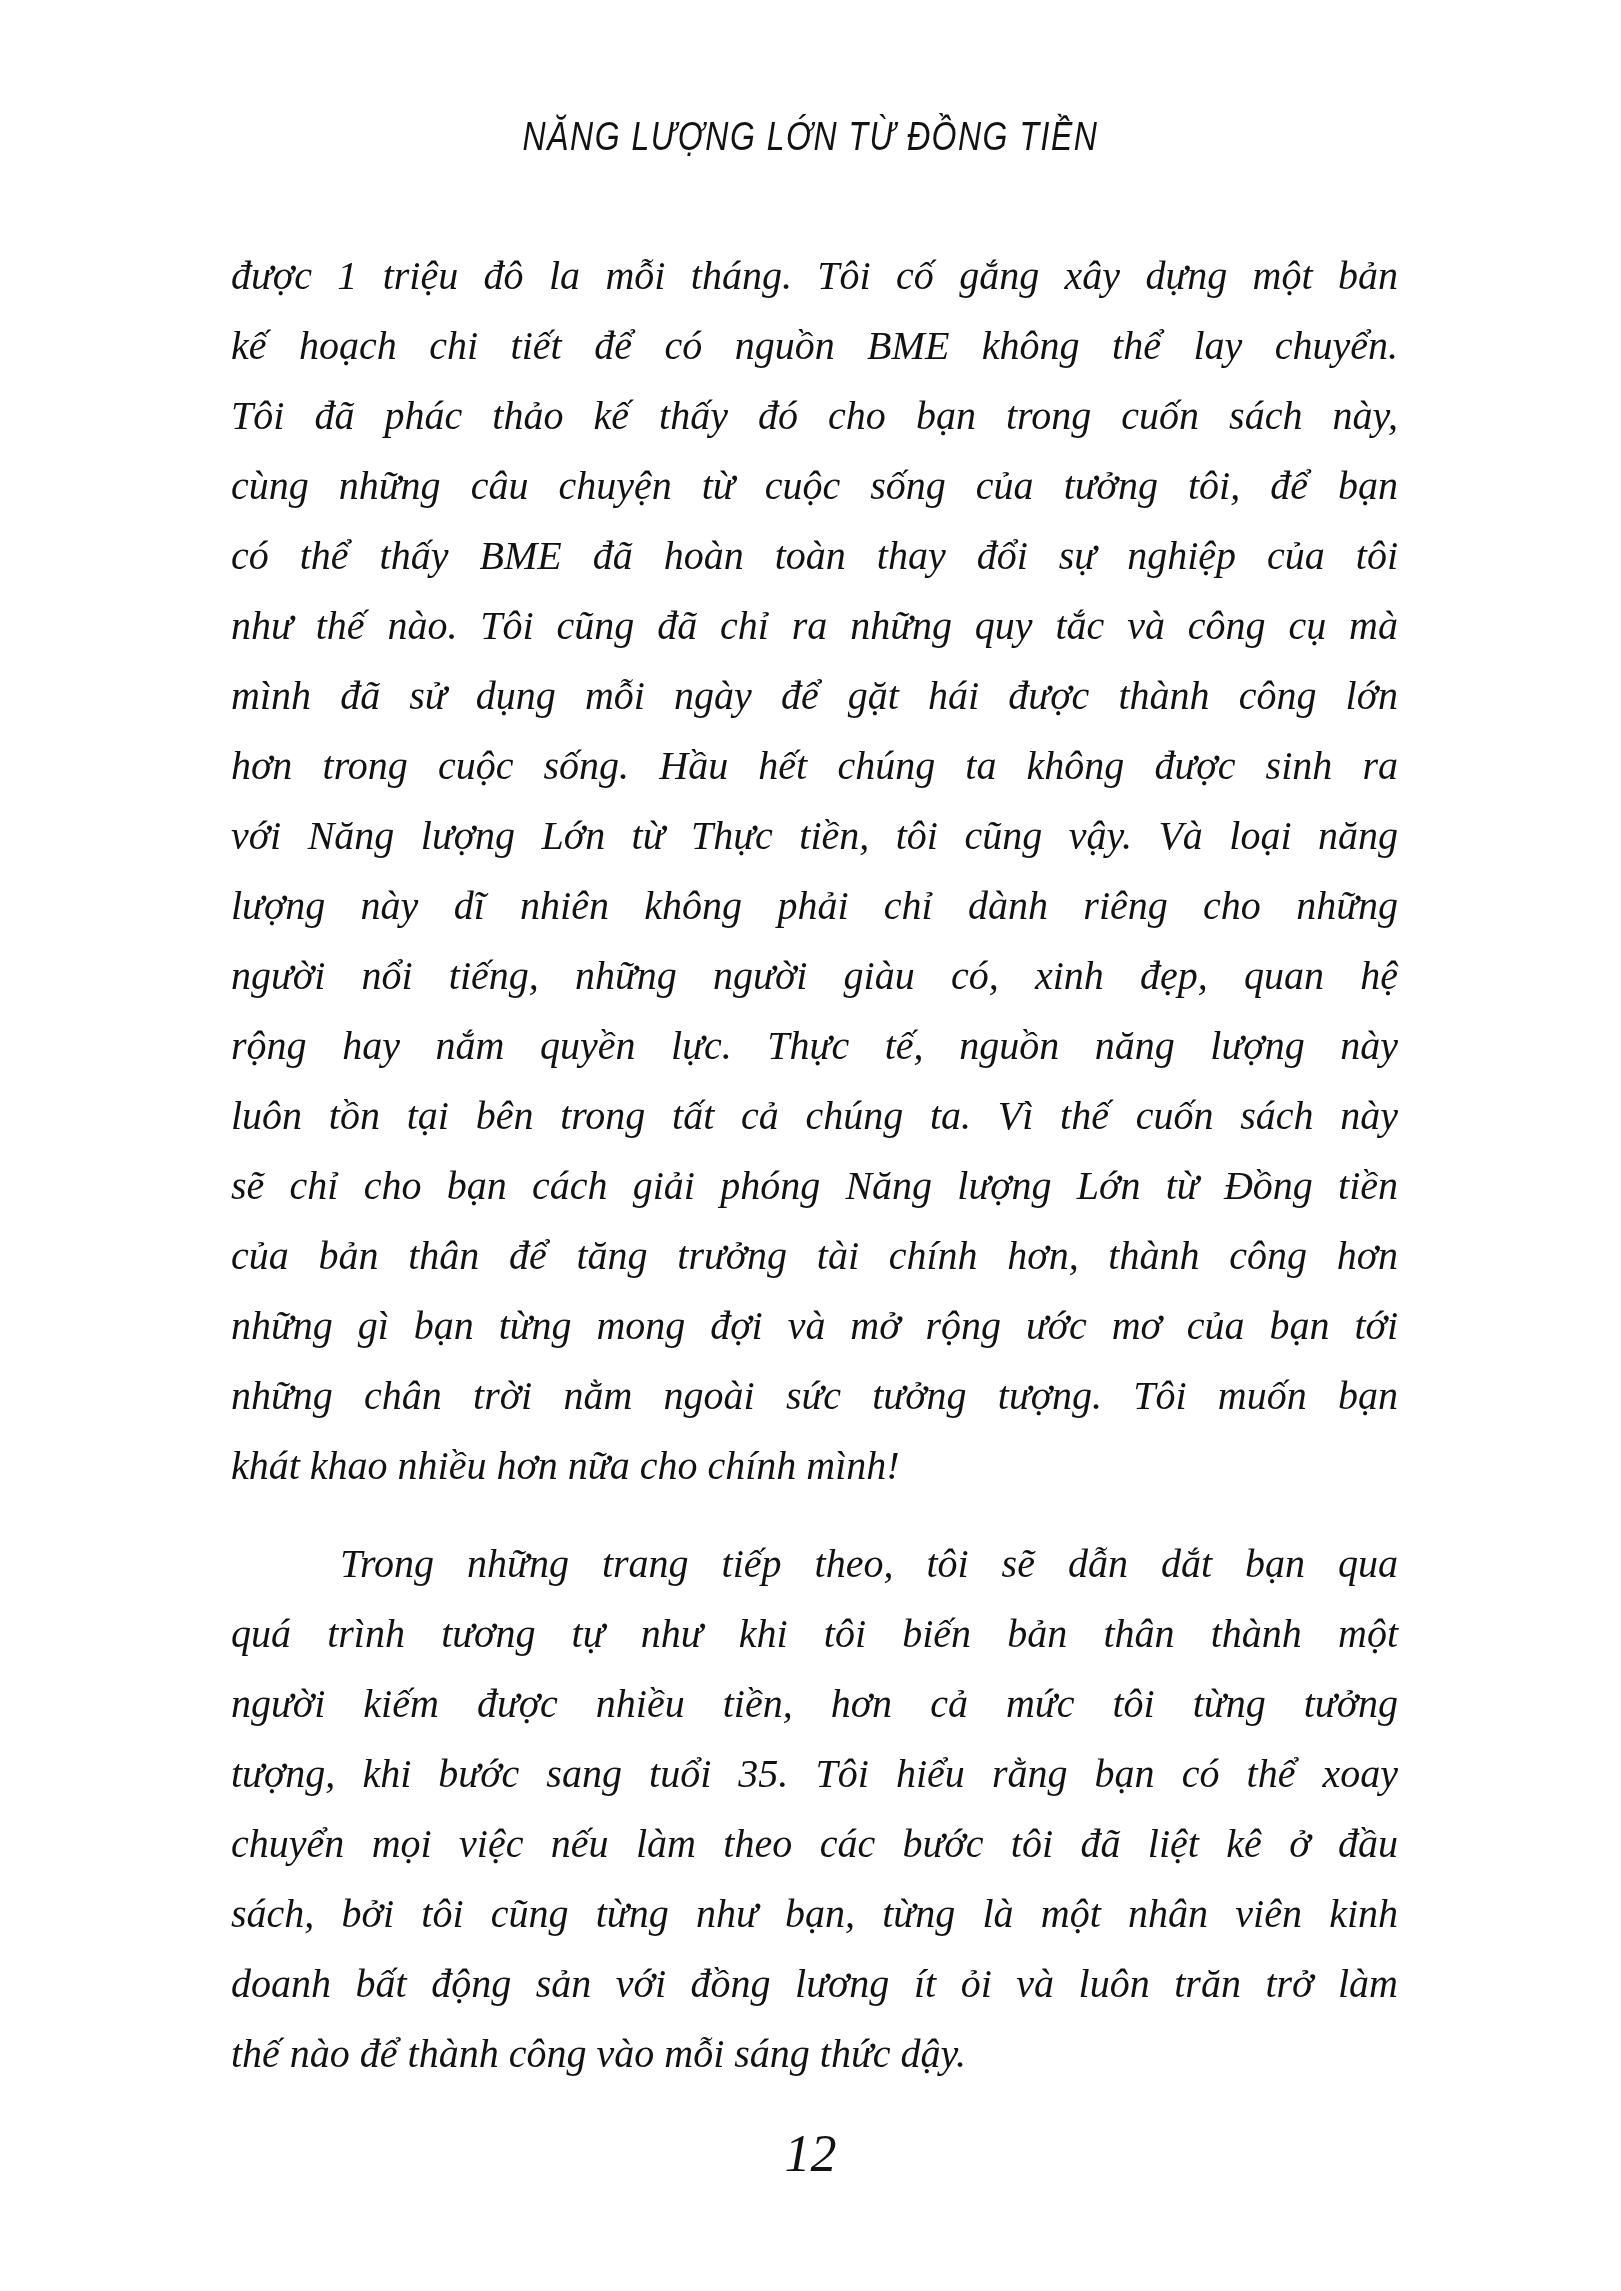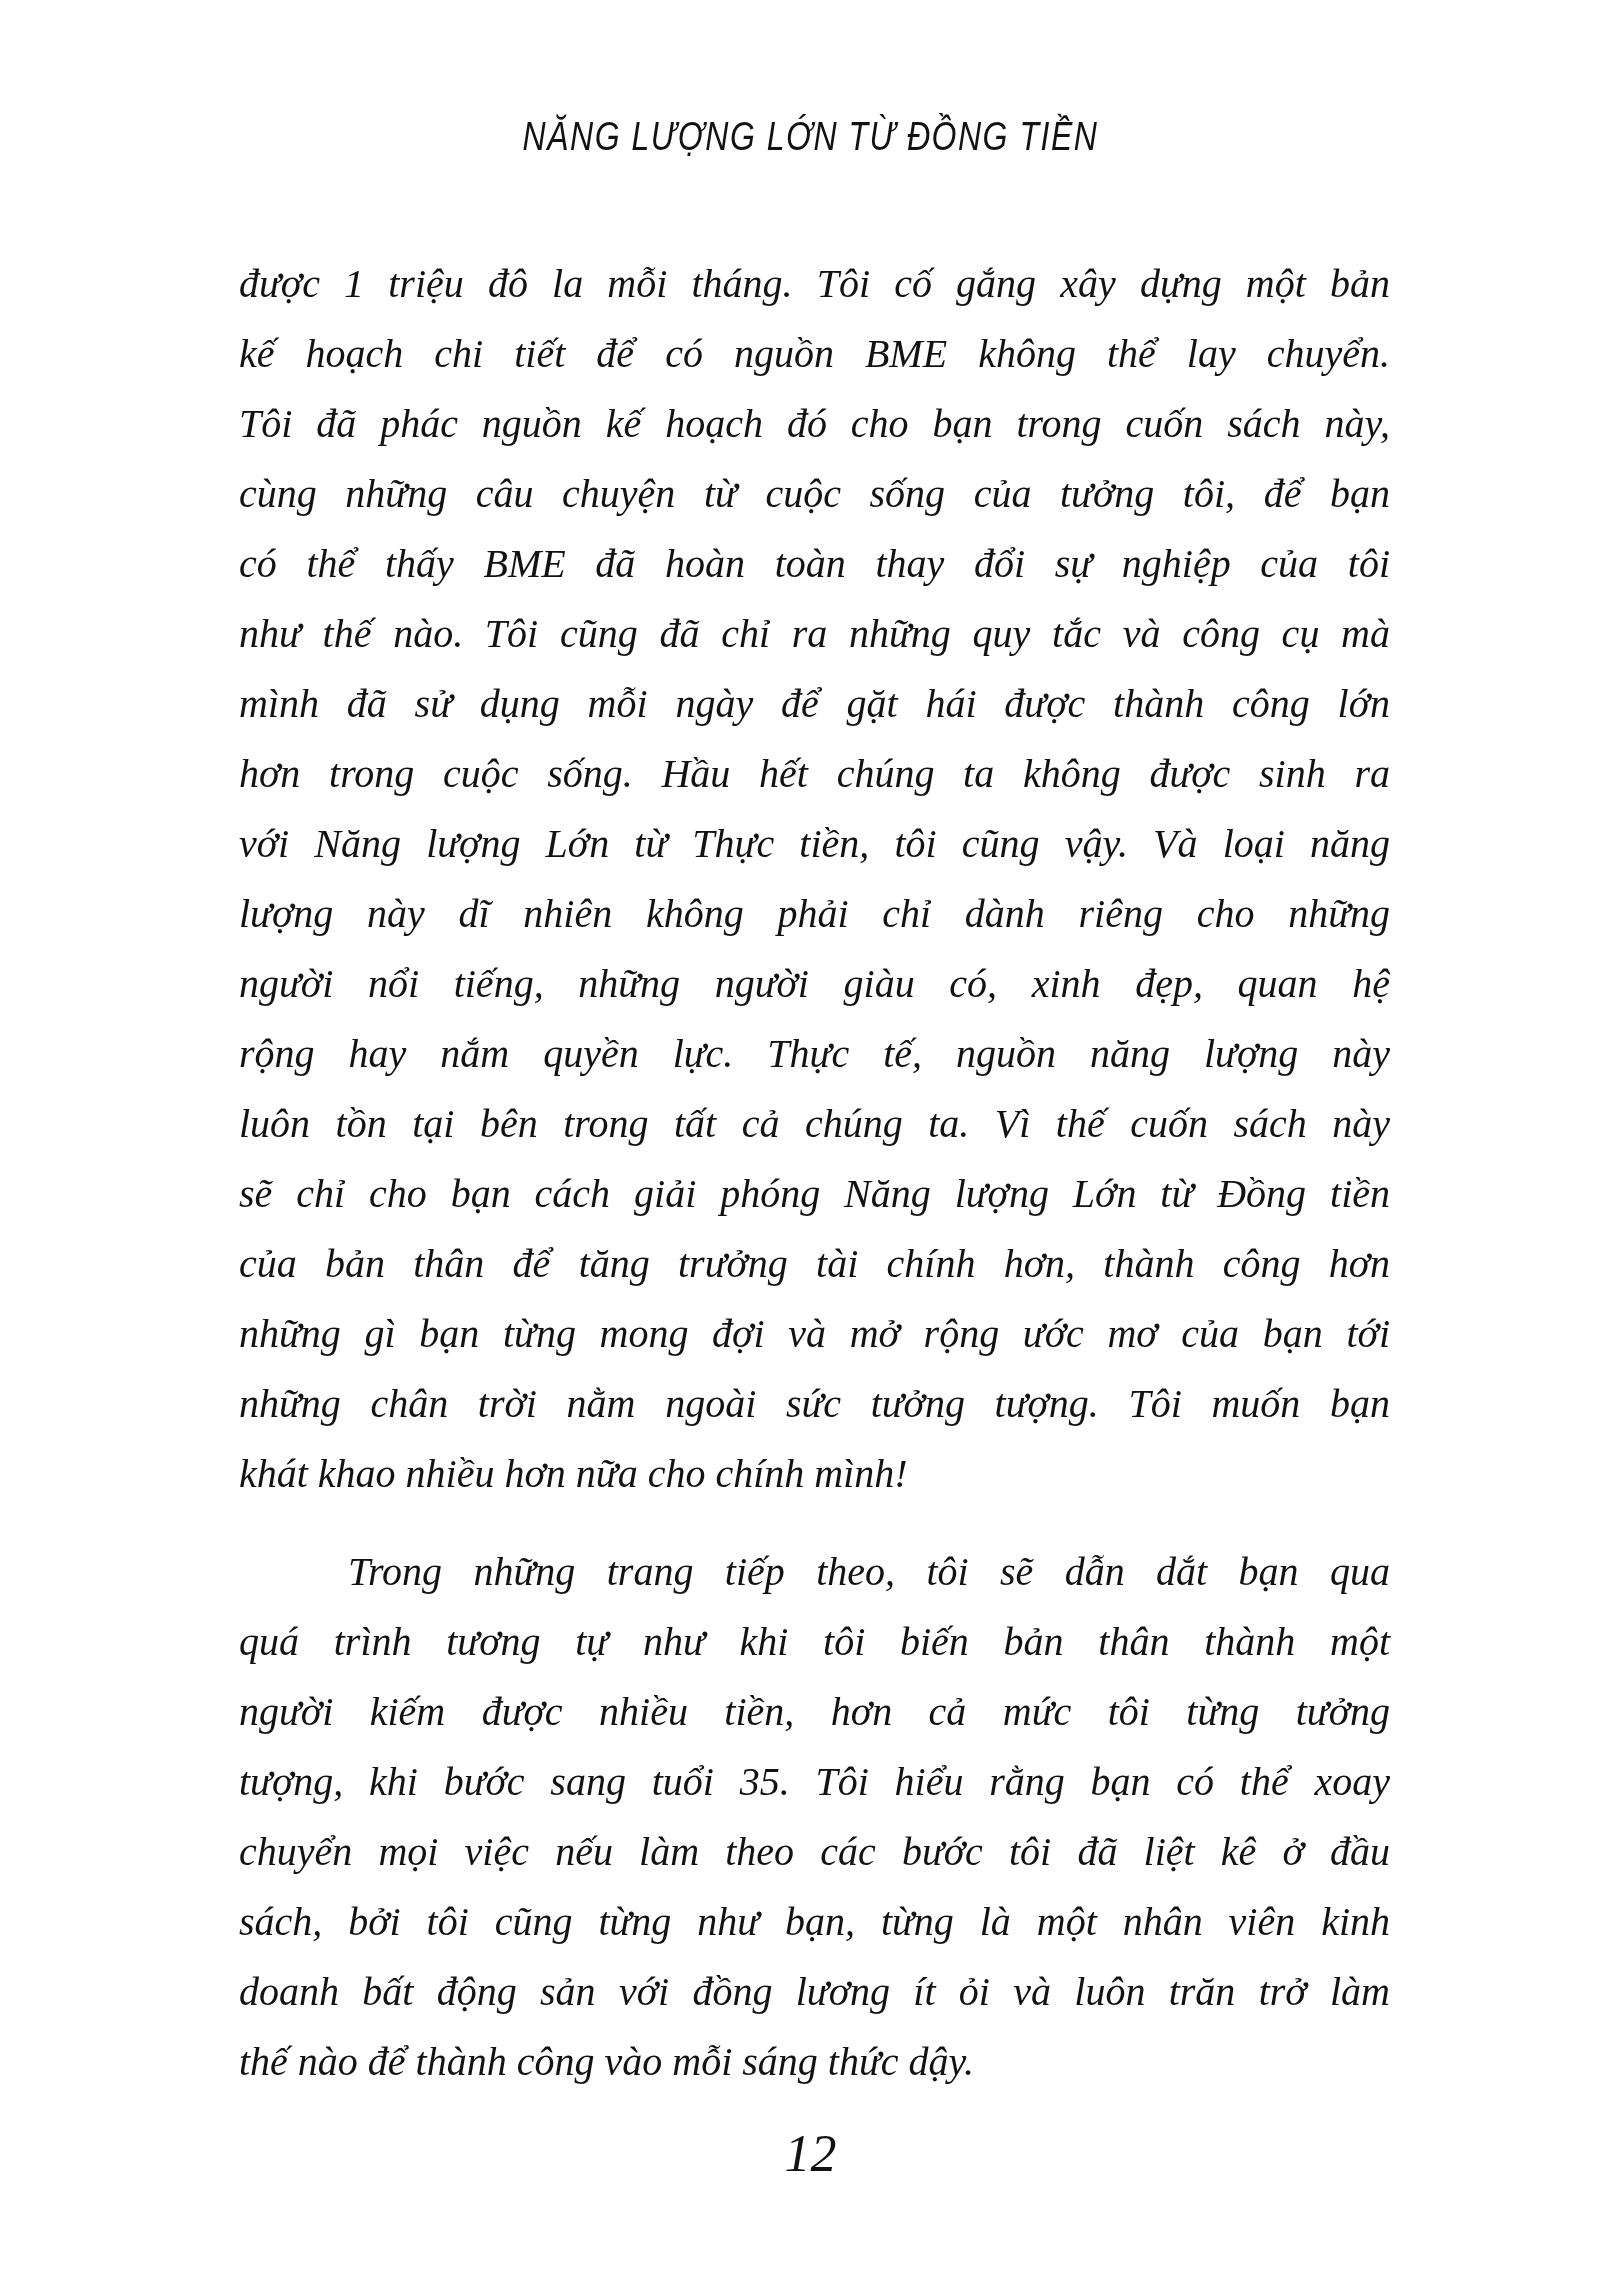--- a/index.html
+++ b/index.html
@@ -33,21 +33,21 @@
     white-space: nowrap;
   }
   .text-block {
     position: absolute;
     left: 227px;
     top: 237px;
     width: 1175px;
     font-size: 40px;
     line-height: 70px;
   }
-  .paragraph { margin: 12px; }
+  .paragraph { margin: 4px; }
   .paragraph.second { margin-top: 28px; }
   .line {
     text-align: justify;
     text-align-last: justify;
     white-space: normal;
   }
   .line.last {
     text-align: right;
     text-align-last: left;
   }
@@ -69,21 +69,21 @@
 
 <div class="page">
 
   <div class="running-header">NĂNG LƯỢNG LỚN TỪ ĐỒNG TIỀN</div>
 
   <div class="text-block">
 
     <div class="paragraph first">
       <div class="line">được 1 triệu đô la mỗi tháng. Tôi cố gắng xây dựng một bản</div>
       <div class="line">kế hoạch chi tiết để có nguồn BME không thể lay chuyển.</div>
-      <div class="line">Tôi đã phác nguồn kế hoạch đó cho bạn trong cuốn sách này,</div>
+      <div class="line">Tôi đã phác thảo kế thấy đó cho bạn trong cuốn sách này,</div>
       <div class="line">cùng những câu chuyện từ cuộc sống của tưởng tôi, để bạn</div>
       <div class="line">có thể thấy BME đã hoàn toàn thay đổi sự nghiệp của tôi</div>
       <div class="line">như thế nào. Tôi cũng đã chỉ ra những quy tắc và công cụ mà</div>
       <div class="line">mình đã sử dụng mỗi ngày để gặt hái được thành công lớn</div>
       <div class="line">hơn trong cuộc sống. Hầu hết chúng ta không được sinh ra</div>
       <div class="line">với Năng lượng Lớn từ Thực tiền, tôi cũng vậy. Và loại năng</div>
       <div class="line">lượng này dĩ nhiên không phải chỉ dành riêng cho những</div>
       <div class="line">người nổi tiếng, những người giàu có, xinh đẹp, quan hệ</div>
       <div class="line">rộng hay nắm quyền lực. Thực tế, nguồn năng lượng này</div>
       <div class="line">luôn tồn tại bên trong tất cả chúng ta. Vì thế cuốn sách này</div>

